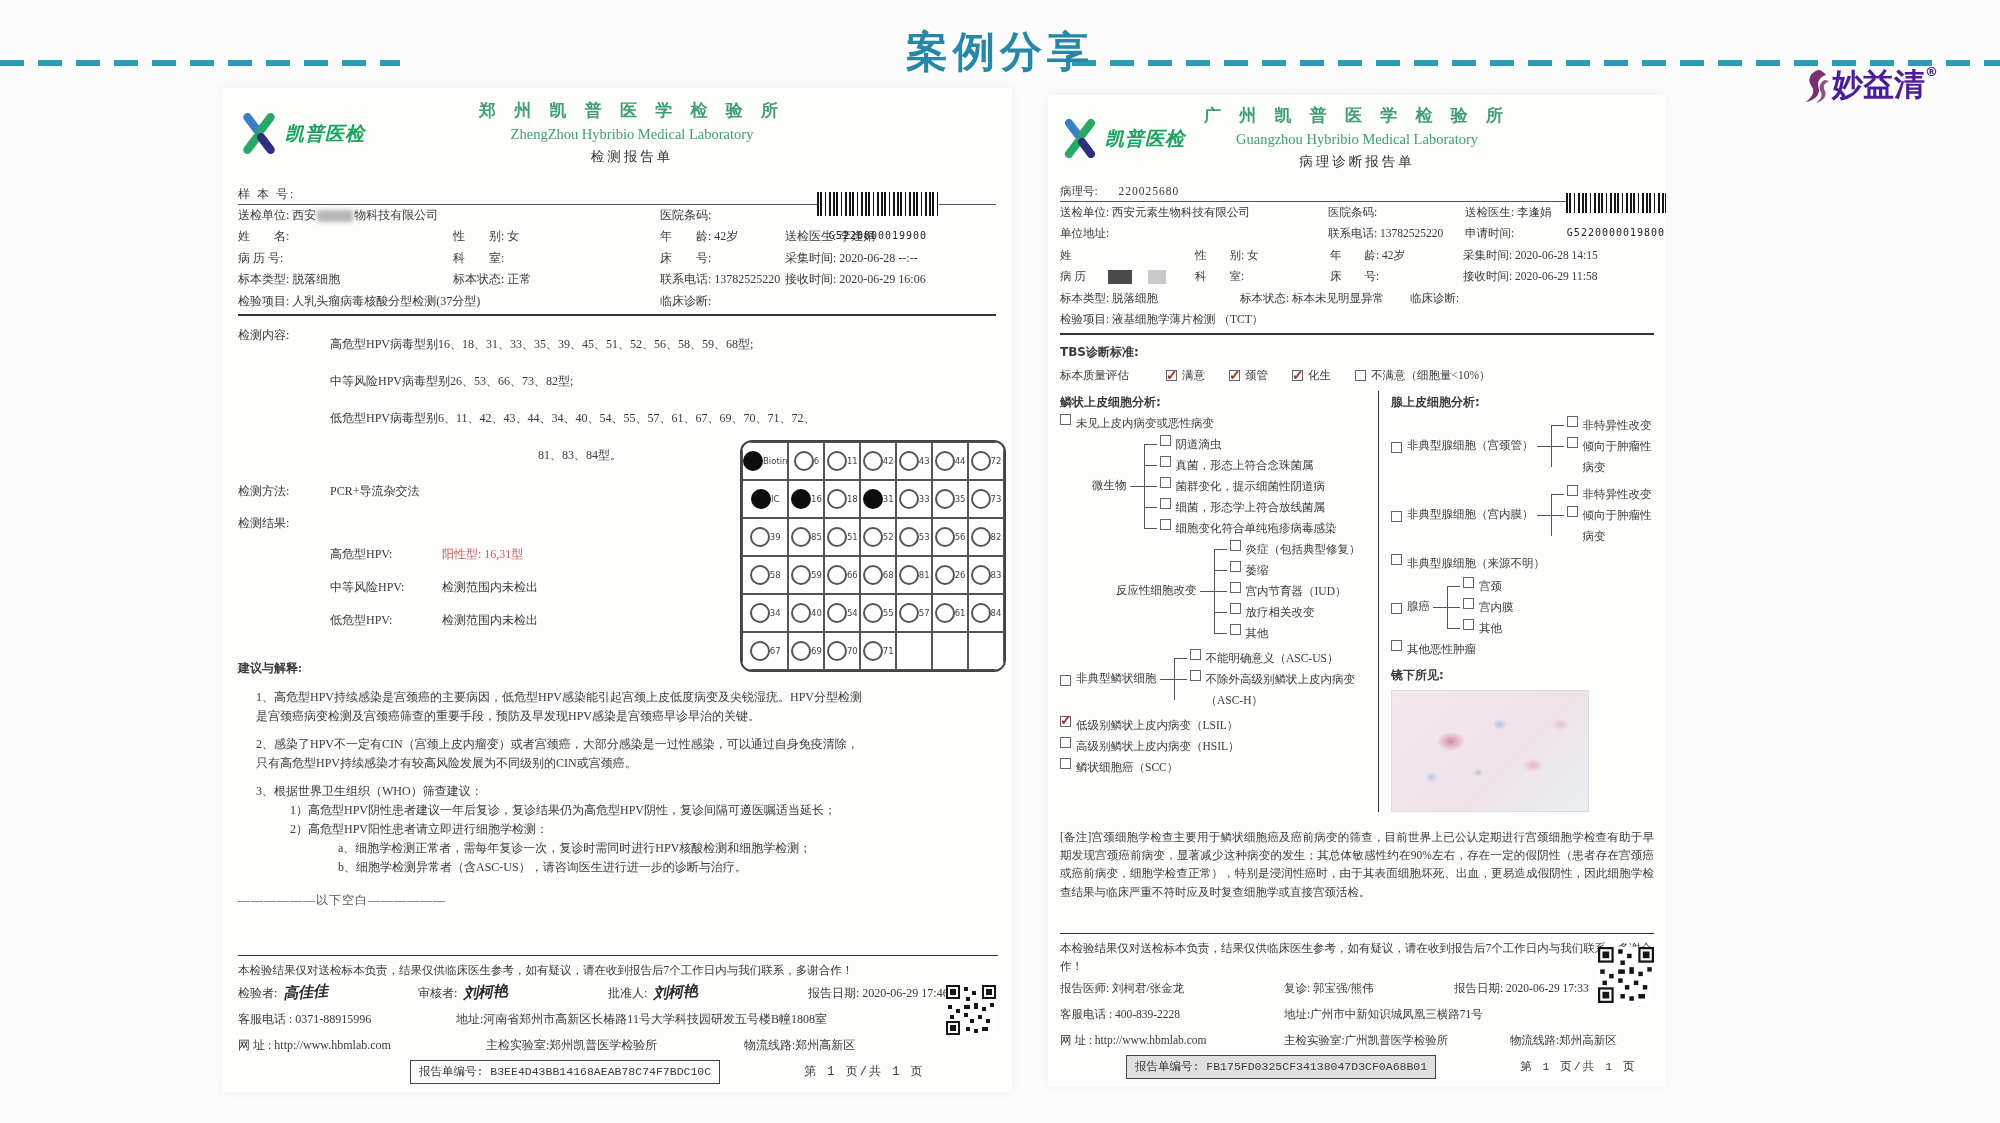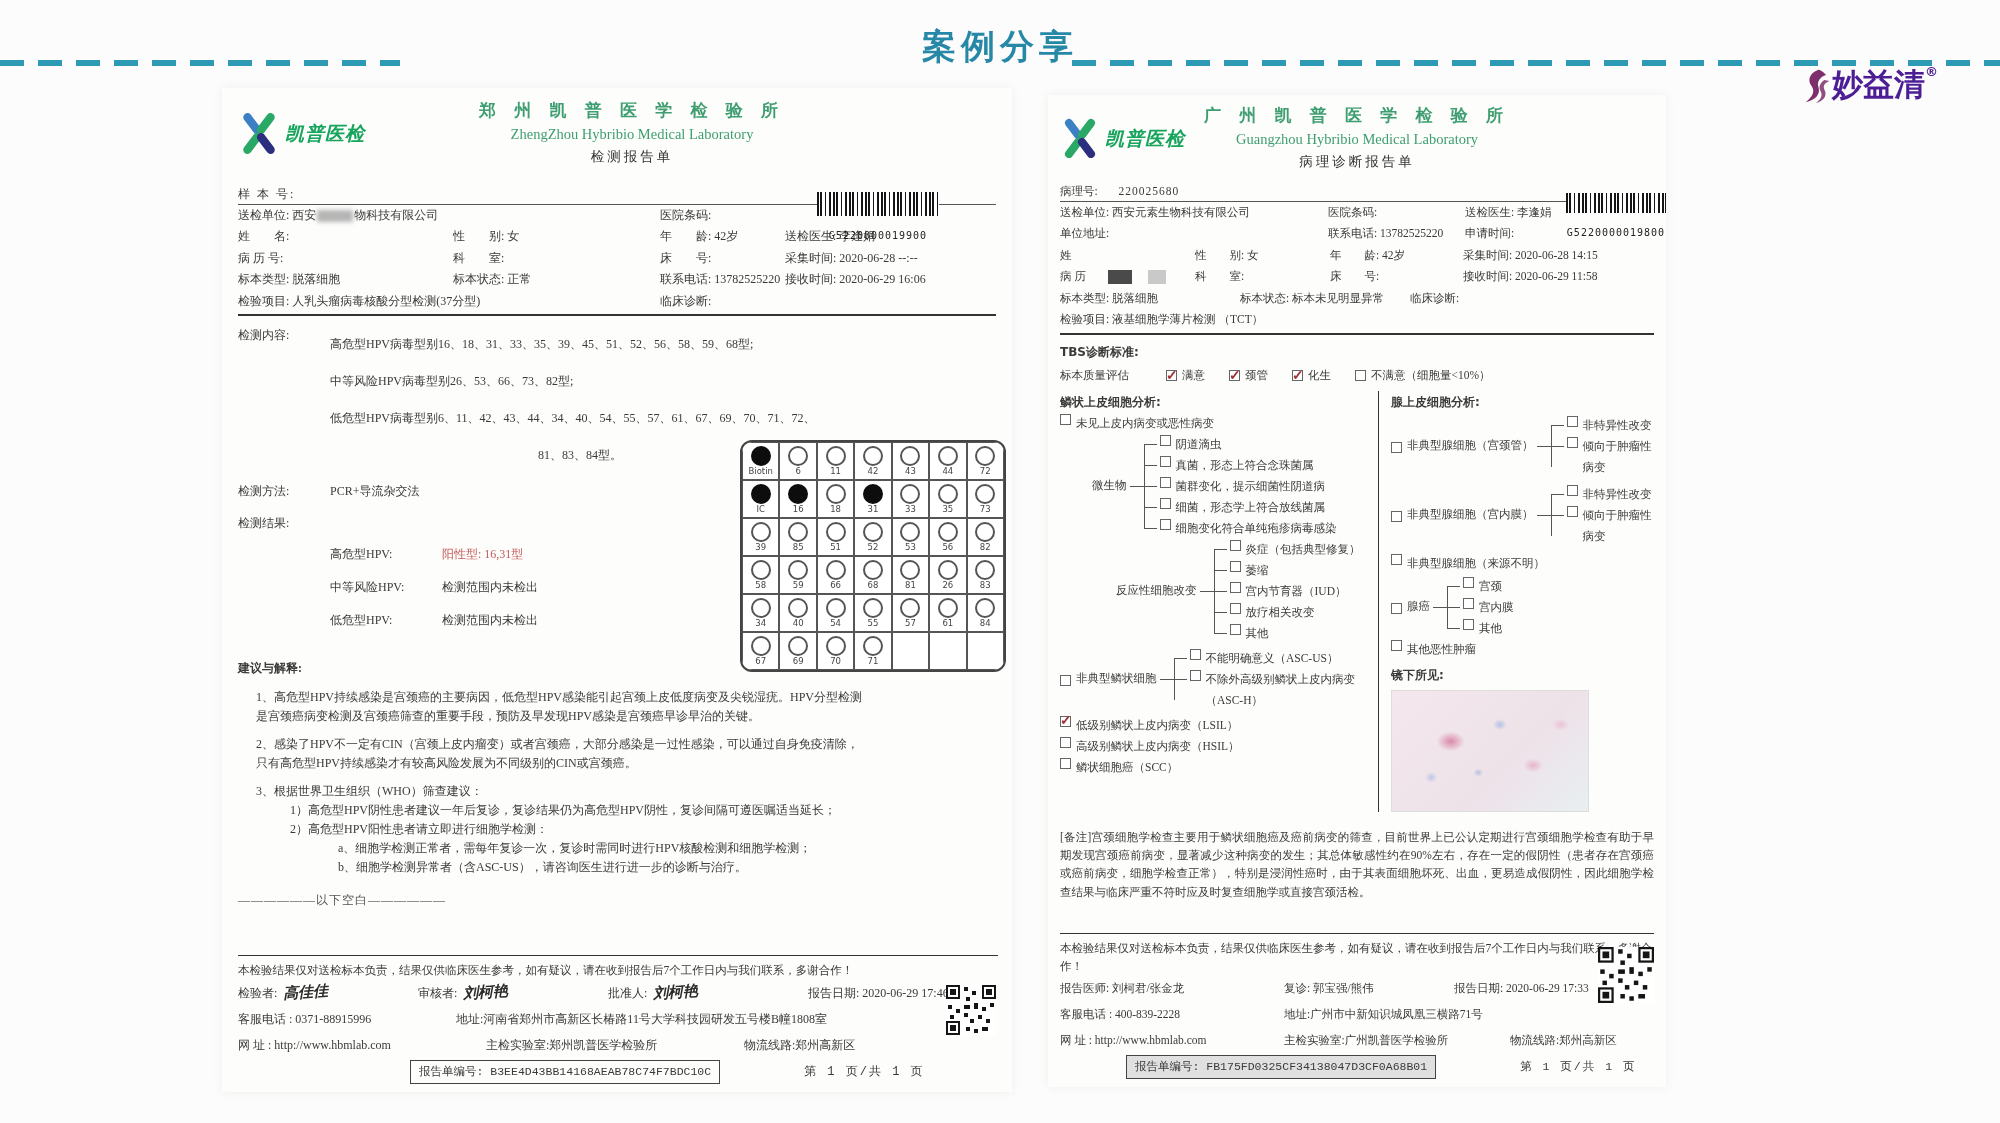--- a/index.html
+++ b/index.html
@@ -4,21 +4,21 @@
 <style>
   html,body{margin:0;padding:0;background:#fff;}
   .slide{position:relative;width:2000px;height:1123px;background:#fcfcfc;overflow:hidden;
          font-family:"Liberation Serif",serif;color:#3a3a3a;}
   
   .dash{position:absolute;top:60px;height:6px;
         background:repeating-linear-gradient(90deg,#2e9ab3 0 24px,transparent 24px 38px);}
   .dash.l{left:0;width:400px;}
   .dash.r{left:1072px;right:0;}
   .slide-title{position:absolute;top:24px;left:0;right:0;margin:0;text-align:center;
-        font-family:"DejaVu Sans",sans-serif;font-size:34px;font-weight:bold;color:#2688a6;letter-spacing:5px;}
+        font-family:"DejaVu Sans",sans-serif;font-size:42px;font-weight:bold;color:#2688a6;letter-spacing:5px;}
   .brand{position:absolute;top:66px;right:62px;display:flex;align-items:flex-start;gap:0;
         color:#4c1d95;font-family:"DejaVu Sans",sans-serif;font-weight:bold;font-size:31px;line-height:1.2;}
   .brand sup{font-size:13px;margin-top:-2px;}
   
   .report{position:absolute;background:#fdfdfb;box-shadow:0 0 10px rgba(0,0,0,.06);
         box-sizing:border-box;font-size:12px;line-height:1.5;}
   #repL{left:222px;top:88px;width:790px;height:1004px;padding:10px 16px;}
   #repR{left:1048px;top:95px;width:618px;height:992px;padding:8px 12px;font-size:11.5px;}
   .rep-head{display:flex;align-items:center;}
   .hyb{display:flex;align-items:center;gap:5px;width:150px;flex:none;}
@@ -61,21 +61,21 @@
   .blk-lines{flex:1;line-height:37px;}
   .ind-center{padding-left:208px;}
   .method-row{display:flex;margin-top:2px;line-height:30px;}
   .res-title{line-height:30px;margin-top:2px;}
   .res-row{display:flex;line-height:33px;margin-left:92px;}
   .res-name{width:112px;flex:none;}
   .res-val{} .res-val.pos{color:#c25b5b;}
   
   .membrane{position:absolute;left:518px;top:352px;width:262px;border:2px solid #444;border-radius:12px;
         overflow:hidden;background:#fff;display:grid;grid-template-columns:repeat(7,1fr);}
-  .mcell{border:1px solid #555;height:36px;display:flex;flex-direction:column;align-items:center;justify-content:center;}
+  .mcell{border:1px solid #555;height:36px;display:flex;align-items:center;justify-content:center;}
   .mdot{width:20px;height:20px;border:2px solid #555;border-radius:50%;box-sizing:border-box;background:#fff;}
   .mdot.filled{background:#0d0d0d;border-color:#0d0d0d;}
   .mlbl{font-size:8.5px;line-height:1;margin-top:1px;color:#444;font-family:"DejaVu Sans",sans-serif;}
   .mcell.empty .mdot,.mcell.empty .mlbl{visibility:hidden;}
   
   .advice{margin-top:20px;}
   .adv-title{font-weight:bold;line-height:22px;}
   .adv-line{line-height:19px;}
   .i1{padding-left:18px;} .i2{padding-left:52px;} .i3{padding-left:100px;}
   .gap{margin-top:9px;}

